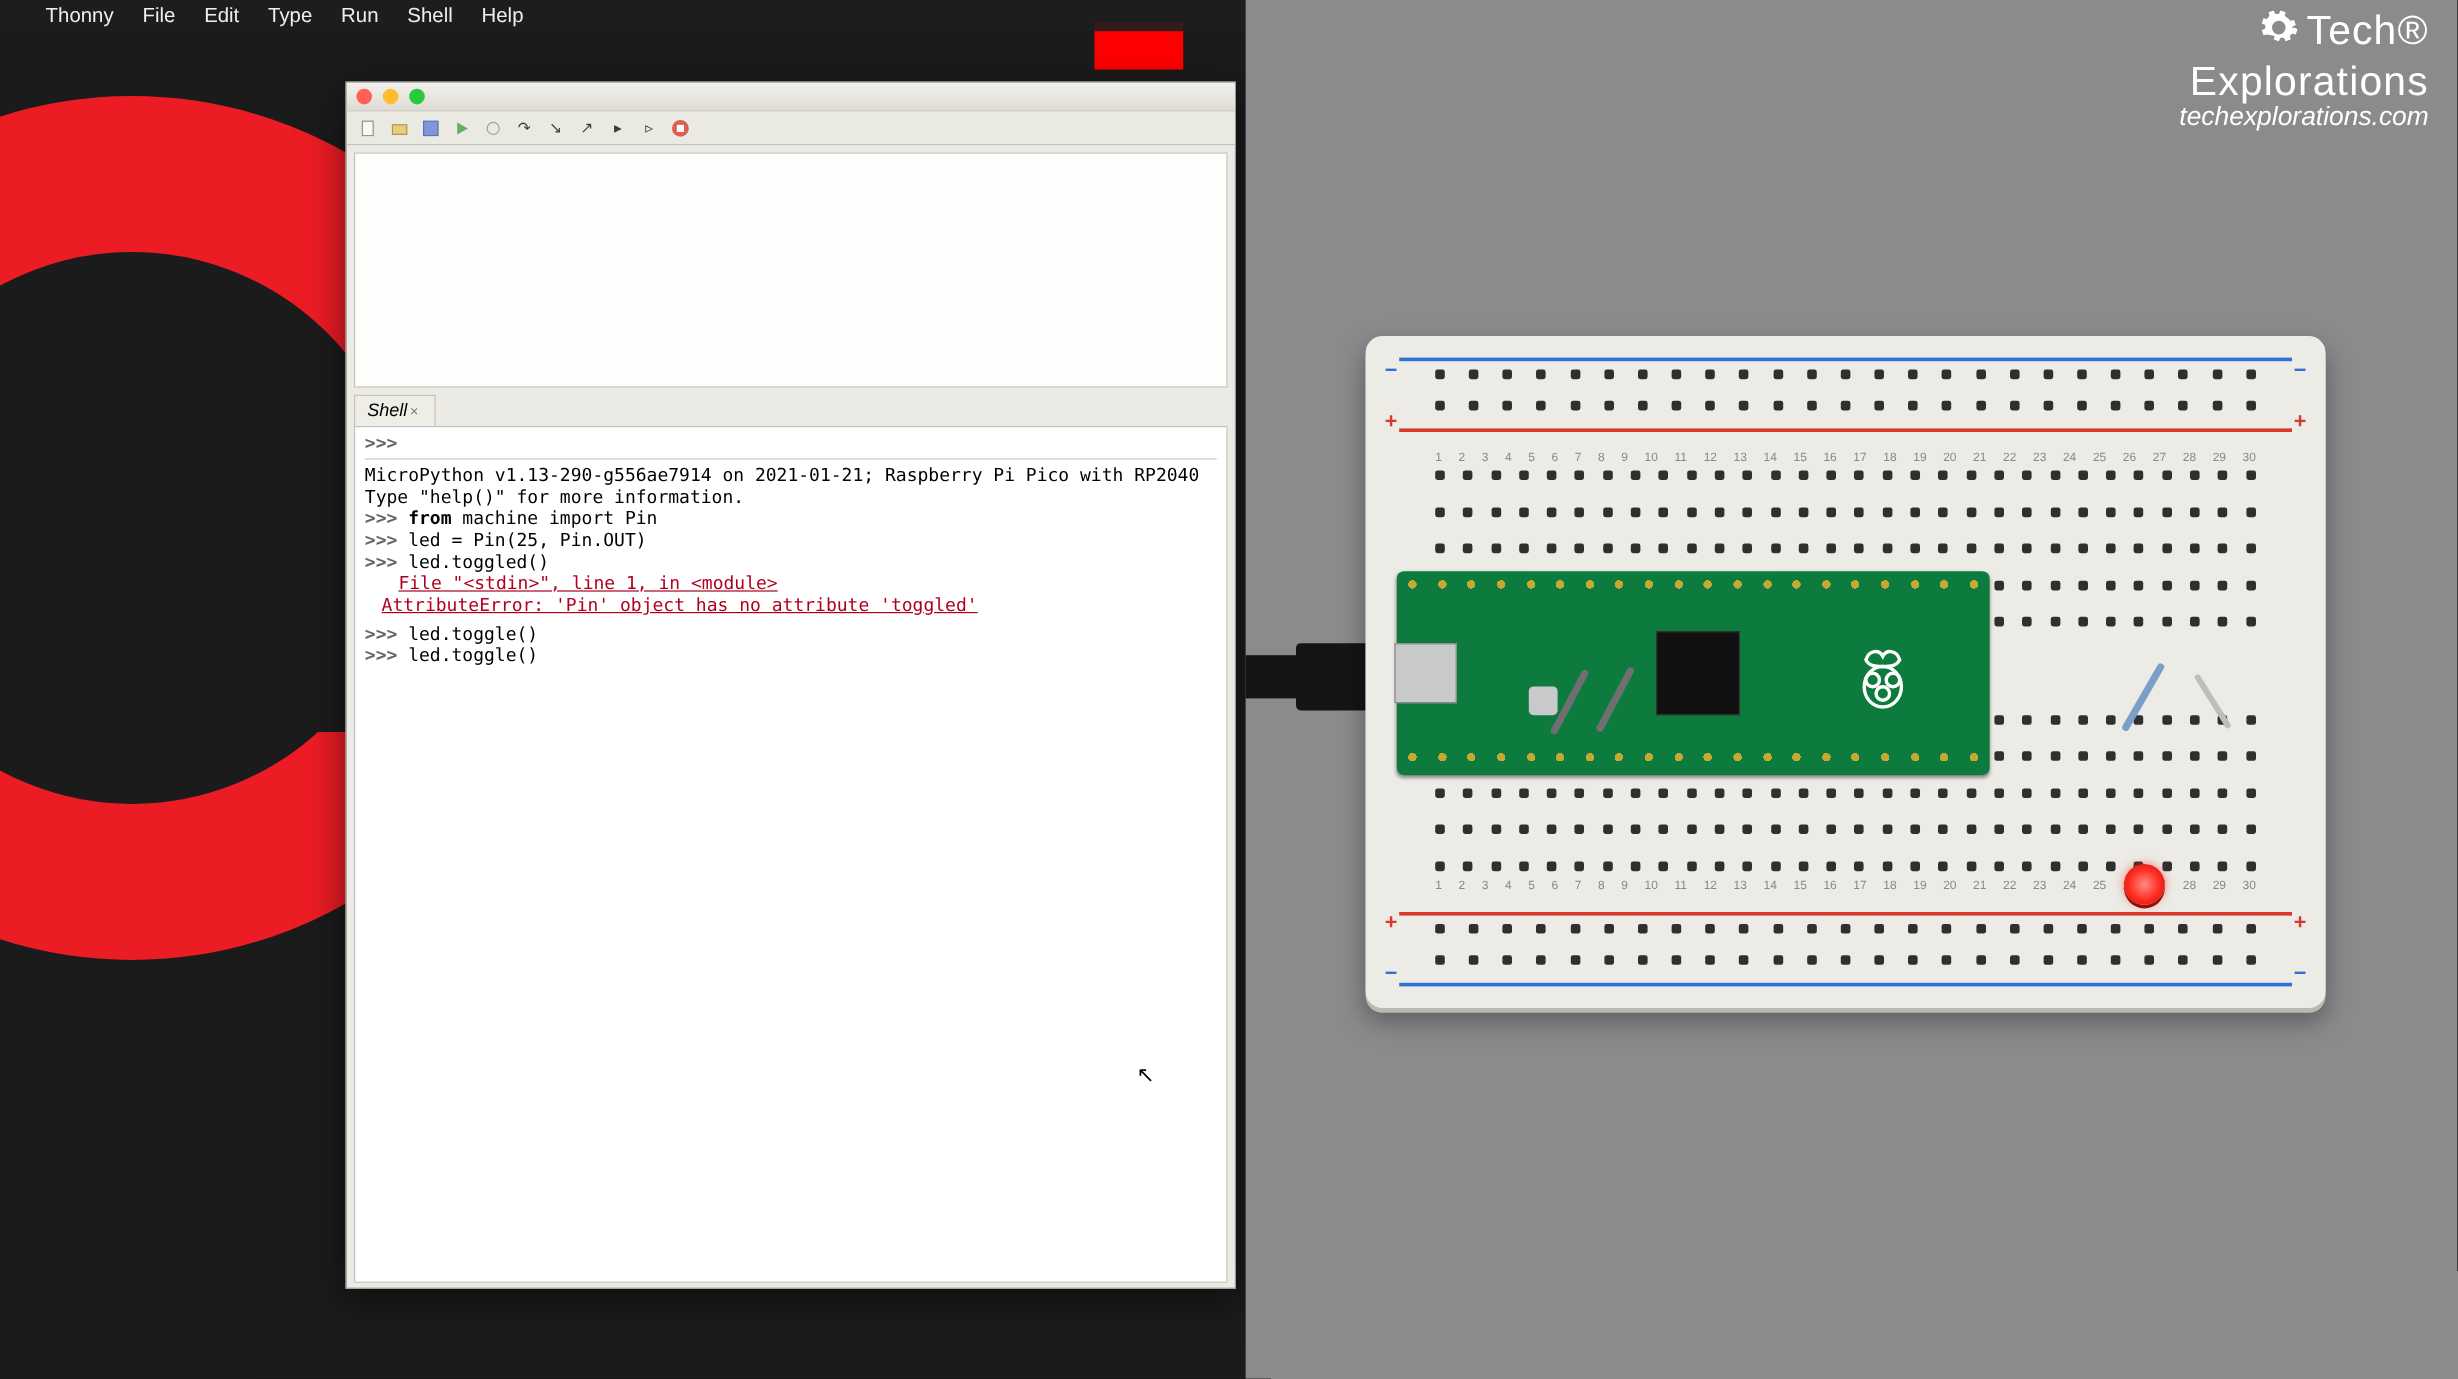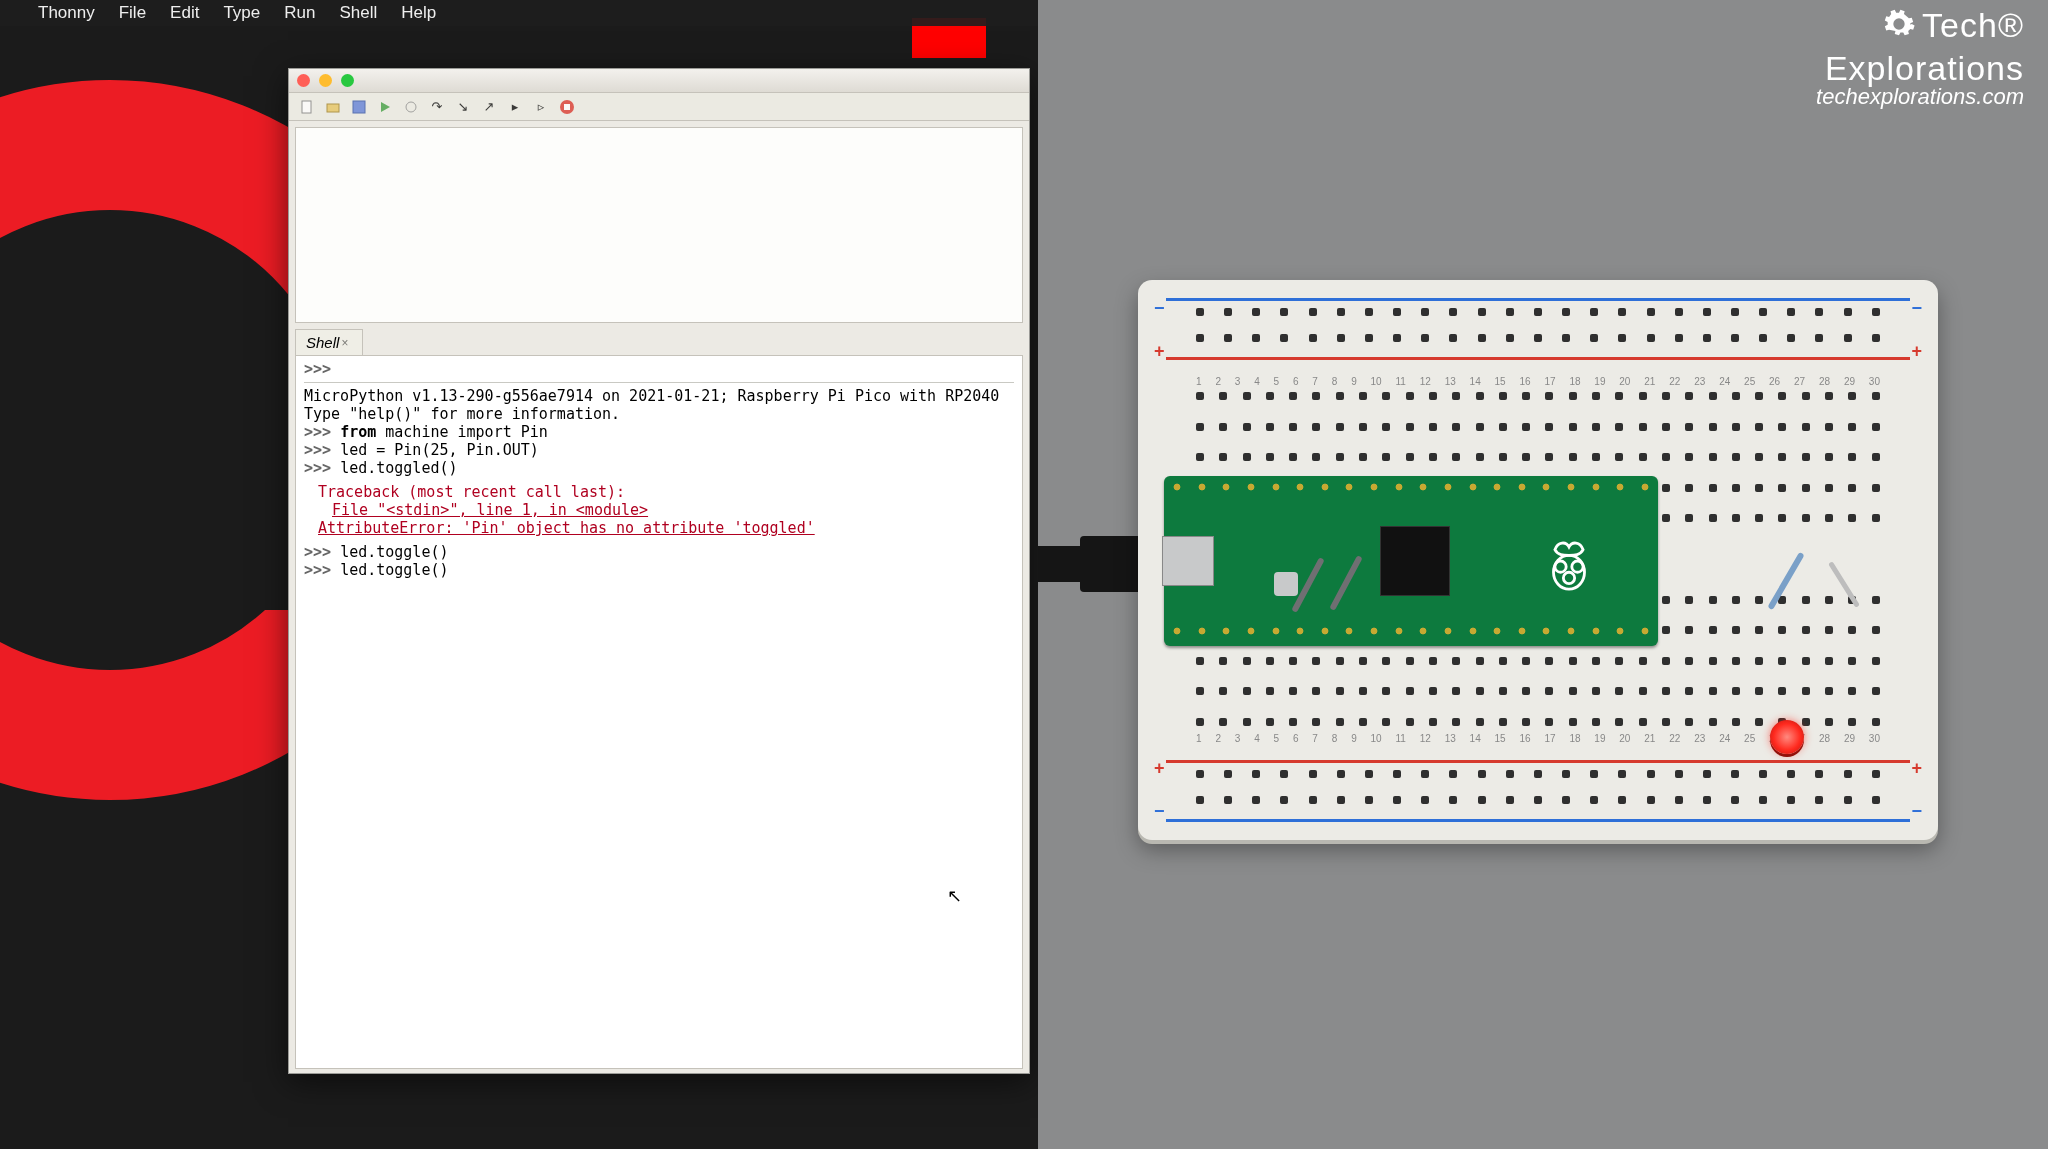--- a/index.html
+++ b/index.html
@@ -166,21 +166,20 @@
       <div><span class="prompt">&gt;&gt;&gt;</span></div>
       <hr class="sep">
       <div>MicroPython v1.13-290-g556ae7914 on 2021-01-21; Raspberry Pi Pico with RP2040</div>
       <div>Type "help()" for more information.</div>
       <div>
         <span class="prompt">&gt;&gt;&gt;</span>
         <span> </span><span class="kw">from</span><span> machine </span><span class="kw2">import</span><span> Pin</span>
       </div>
       <div><span class="prompt">&gt;&gt;&gt;</span> <span>led = Pin(25, Pin.OUT)</span></div>
       <div><span class="prompt">&gt;&gt;&gt;</span> <span>led.toggled()</span></div>
-      <div class="err" style="margin-top:6px; padding-left:14px;">Traceback (most recent call last):</div>
       <div class="errlink" style="padding-left:28px;">File "&lt;stdin&gt;", line 1, in &lt;module&gt;</div>
       <div class="err" style="padding-left:14px;text-decoration:underline;">AttributeError: 'Pin' object has no attribute 'toggled'</div>
       <div style="margin-top:6px;"><span class="prompt">&gt;&gt;&gt;</span> <span>led.toggle()</span></div>
       <div><span class="prompt">&gt;&gt;&gt;</span> <span>led.toggle()</span></div>
     </div>
     <div id="mouse">↖</div>
   </div>
 </div>
 
 <div id="right">

